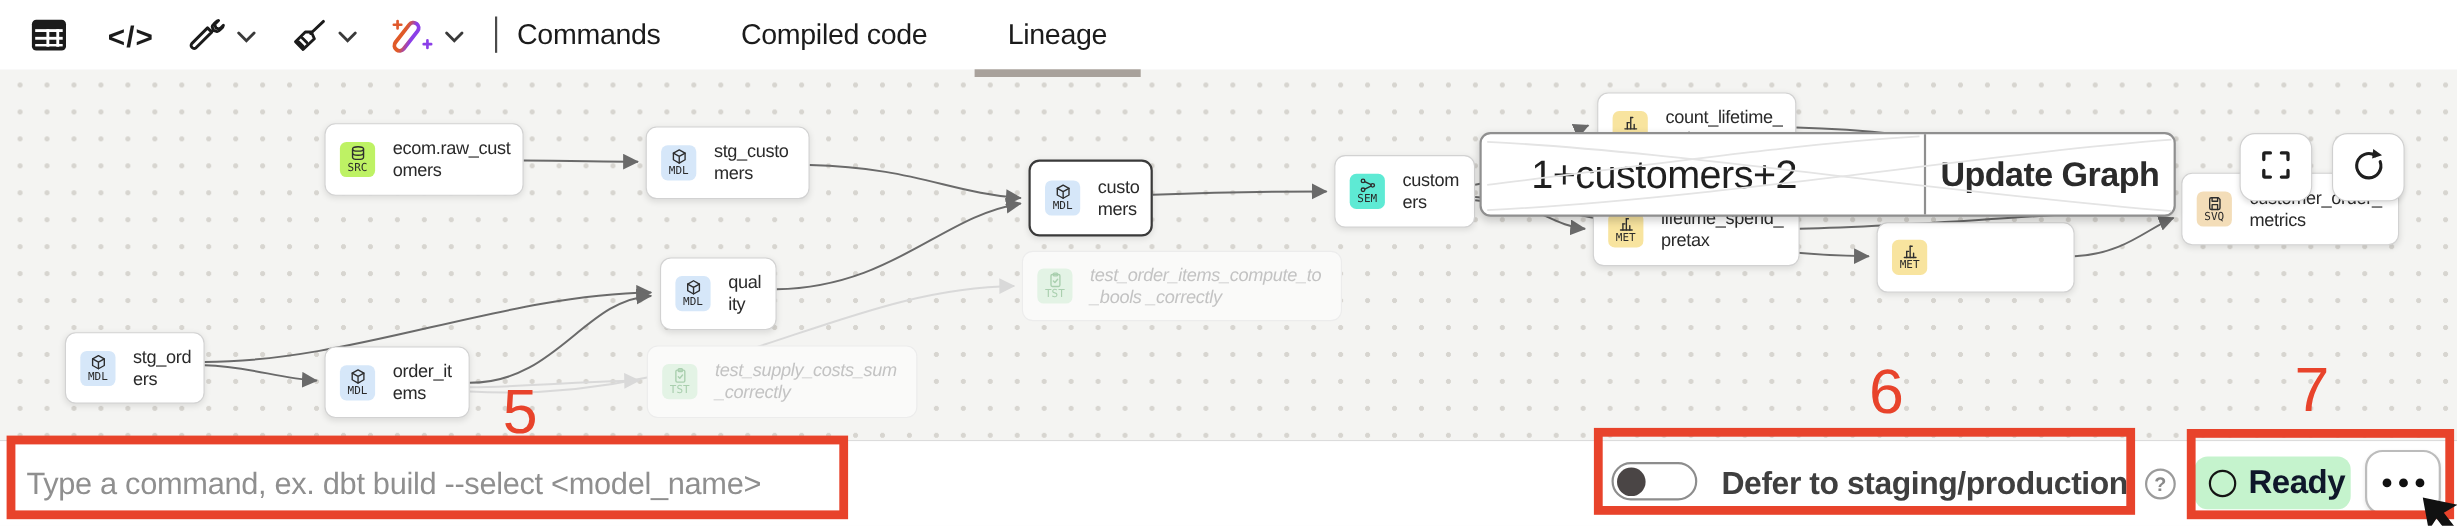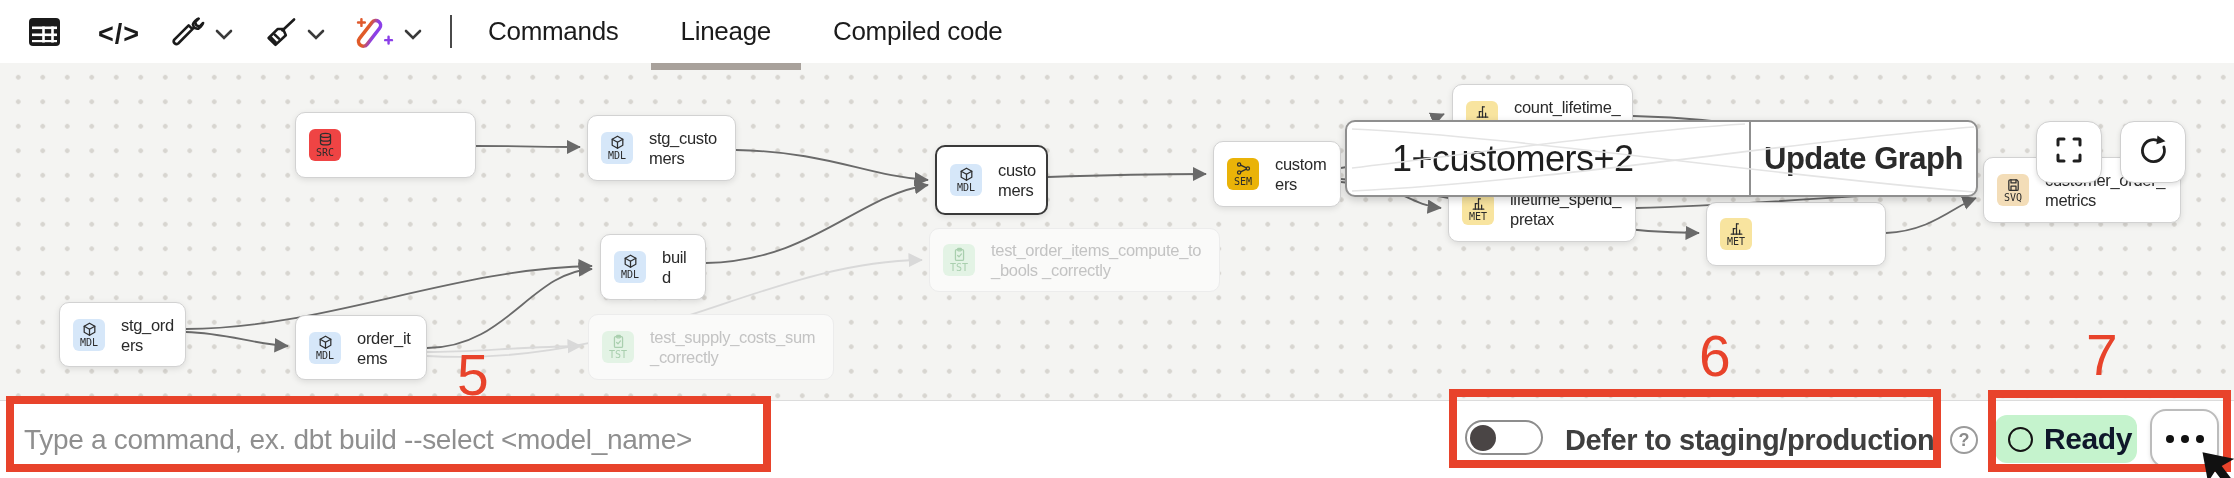--- a/index.html
+++ b/index.html
@@ -4,42 +4,42 @@
 <style>
   * { margin:0; padding:0; box-sizing:border-box; }
   html,body { width:2234px; height:478px; overflow:hidden; }
   body { position:relative; font-family:"Liberation Sans","DejaVu Sans",sans-serif; background:#fff; }
 
   
   .header { position:absolute; left:0; top:0; width:2234px; height:63px; background:#fff; z-index:40; }
   .tool { position:absolute; display:flex; align-items:center; justify-content:center; cursor:pointer; }
   .code-glyph { font-size:27px; font-weight:700; color:#1b1b1b; letter-spacing:1px; }
   .tb-divider { position:absolute; left:450px; top:15px; width:2px; height:33px; background:#4a4a4a; }
-  .tabs { position:absolute; left:458px; top:0; height:63px; display:flex; gap:2px; }
+  .tabs { position:absolute; left:440px; top:0; height:63px; display:flex; gap:13px; }
   .tab { height:63px; display:flex; align-items:center; padding:0 30px; font-size:26px; color:#1b1b1b; letter-spacing:-0.3px; cursor:pointer; position:relative; }
   .tab.active::after { content:""; position:absolute; left:0; right:0; bottom:-7px; height:7px; background:#a8a19b; }
 
   
   .canvas { position:absolute; left:0; top:63px; width:2234px; height:337px;
     background-color:#f4f4f2;
     background-image:radial-gradient(circle, #d7d5d0 2px, rgba(0,0,0,0) 2.6px);
     background-size:24.5px 24.5px; background-position:6px 2px; }
   .edges, .overlay-lines { position:absolute; left:0; top:0; width:2234px; height:478px; pointer-events:none; }
   .edges { z-index:1; } .overlay-lines { z-index:12; }
 
   .node { position:absolute; z-index:5; display:flex; align-items:center; gap:16px; padding-left:13px;
     background:#fff; border:1.5px solid #d2d2d2; border-radius:10px;
     box-shadow:0 2px 6px rgba(0,0,0,0.10); cursor:pointer; }
   .node.selected { border:2.5px solid #3a3a3a; }
   .node.faded { border-color:#ececec; box-shadow:none; background:#fafaf9; }
   .nbadge { width:32px; height:32px; border-radius:6px; flex:0 0 32px; display:flex; flex-direction:column; align-items:center; justify-content:center; gap:1px; }
   .nbadge svg { display:block; }
   .nbadge .btype { font-size:10px; line-height:10px; font-family:"DejaVu Sans Mono",monospace; color:#2b2b2b; letter-spacing:0; }
   .node .nlabel { font-size:16.5px; color:#2a2a2a; letter-spacing:-0.3px; line-height:20px; overflow-wrap:anywhere; padding-right:10px; }
-  .node.faded .nlabel { color:#c3c3c3; }
+  .node.faded .nlabel { color:#c3c3c3;font-style:italic; }
   .node.faded .btype { color:#a9cfae; }
 
   
   .overlay-bar { position:absolute; left:1345px; top:120px; width:633px; height:77px; z-index:10;
     background:#fff; border:2px solid #8f8f8f; border-radius:10px; display:flex;
     box-shadow:0 3px 8px rgba(0,0,0,0.18); }
   .overlay-input { flex:0 0 402px; display:flex; align-items:center; padding-left:45px;
     font-size:36px; color:#1f1f1f; letter-spacing:-0.5px; cursor:text; }
   .overlay-btn { flex:1; border-left:2px solid #8f8f8f; display:flex; align-items:center; justify-content:center;
     font-size:31px; font-weight:700; color:#2b2b2b; letter-spacing:-0.5px; cursor:pointer; }
@@ -110,28 +110,29 @@
       <path d="M1341,179 C1396,183 1409,205 1441,208" fill="none" stroke="#6a6a6a" stroke-width="1.8" marker-end="url(#arr)"></path>
       <path d="M1341,182 C1481,196 1561,232 1699,233" fill="none" stroke="#6a6a6a" stroke-width="1.8" marker-end="url(#arr)"></path>
       <path d="M1636,208 C1761,205 1871,193 1976,190" fill="none" stroke="#6a6a6a" stroke-width="1.8" marker-end="url(#arr)"></path>
       <path d="M1633,116 C1800,120 1902,160 1976,181" fill="none" stroke="#6a6a6a" stroke-width="1.8" marker-end="url(#arr)"></path>
       <path d="M1886,233 C1931,231 1953,207 1976,198" fill="none" stroke="#6a6a6a" stroke-width="1.8" marker-end="url(#arr)"></path>
     </g>
 </svg>
 
 <div id="nodes-layer">
     <div class="node" style="left: 295px; top: 112px; width: 181px; height: 66px;">
-      <div class="nbadge" style="background: #ef4444;">
+      <div class="nbadge" style="background: #bef264;">
         <svg width="15" height="15" viewBox="0 0 24 24" fill="none" stroke="#2e2e2e" stroke-width="2" stroke-linejoin="round" stroke-linecap="round">
           <ellipse cx="12" cy="5.5" rx="8" ry="3.2"></ellipse>
           <path d="M4 5.5 v6 c0 1.8 3.6 3.2 8 3.2 s8-1.4 8-3.2 v-6"></path>
           <path d="M4 11.5 v6 c0 1.8 3.6 3.2 8 3.2 s8-1.4 8-3.2 v-6"></path>
         </svg>
         <span class="btype">SRC</span>
       </div>
+      <div class="nlabel">ecom.raw_customers</div>
     </div>
     <div class="node" style="left: 587px; top: 115px; width: 149px; height: 66px;">
       <div class="nbadge" style="background: rgb(214, 231, 249);">
         <svg width="15" height="15" viewBox="0 0 24 24" fill="none" stroke="#2e2e2e" stroke-width="2" stroke-linejoin="round" stroke-linecap="round">
           <path d="M12 2 l8.5 4.8 v9.6 L12 21.2 l-8.5-4.8 V6.8 Z"></path>
           <path d="M12 11.5 L3.5 6.8 M12 11.5 l8.5-4.7 M12 11.5 V21"></path>
         </svg>
         <span class="btype">MDL</span>
       </div>
       <div class="nlabel">stg_customers</div>
@@ -140,21 +141,21 @@
       <div class="nbadge" style="background: rgb(214, 231, 249);">
         <svg width="15" height="15" viewBox="0 0 24 24" fill="none" stroke="#2e2e2e" stroke-width="2" stroke-linejoin="round" stroke-linecap="round">
           <path d="M12 2 l8.5 4.8 v9.6 L12 21.2 l-8.5-4.8 V6.8 Z"></path>
           <path d="M12 11.5 L3.5 6.8 M12 11.5 l8.5-4.7 M12 11.5 V21"></path>
         </svg>
         <span class="btype">MDL</span>
       </div>
       <div class="nlabel">customers</div>
     </div>
     <div class="node" style="left: 1213px; top: 141px; width: 128px; height: 66px;">
-      <div class="nbadge" style="background: #eab308;">
+      <div class="nbadge" style="background: #5eead4;">
         <svg width="15" height="15" viewBox="0 0 24 24" fill="none" stroke="#2e2e2e" stroke-width="2" stroke-linejoin="round" stroke-linecap="round">
           <circle cx="5" cy="5.5" r="2.6"></circle>
           <circle cx="5" cy="18.5" r="2.6"></circle>
           <circle cx="19" cy="12" r="2.6"></circle>
           <path d="M7.4 6.6 L16.6 11 M7.4 17.4 L16.6 13"></path>
         </svg>
         <span class="btype">SEM</span>
       </div>
       <div class="nlabel">customers</div>
     </div>
@@ -201,21 +202,21 @@
       <div class="nlabel">customer_order_metrics</div>
     </div>
     <div class="node" style="left: 600px; top: 234px; width: 106px; height: 66px;">
       <div class="nbadge" style="background: rgb(214, 231, 249);">
         <svg width="15" height="15" viewBox="0 0 24 24" fill="none" stroke="#2e2e2e" stroke-width="2" stroke-linejoin="round" stroke-linecap="round">
           <path d="M12 2 l8.5 4.8 v9.6 L12 21.2 l-8.5-4.8 V6.8 Z"></path>
           <path d="M12 11.5 L3.5 6.8 M12 11.5 l8.5-4.7 M12 11.5 V21"></path>
         </svg>
         <span class="btype">MDL</span>
       </div>
-      <div class="nlabel">build</div>
+      <div class="nlabel">quality</div>
     </div>
     <div class="node" style="left: 59px; top: 302px; width: 127px; height: 65px;">
       <div class="nbadge" style="background: rgb(214, 231, 249);">
         <svg width="15" height="15" viewBox="0 0 24 24" fill="none" stroke="#2e2e2e" stroke-width="2" stroke-linejoin="round" stroke-linecap="round">
           <path d="M12 2 l8.5 4.8 v9.6 L12 21.2 l-8.5-4.8 V6.8 Z"></path>
           <path d="M12 11.5 L3.5 6.8 M12 11.5 l8.5-4.7 M12 11.5 V21"></path>
         </svg>
         <span class="btype">MDL</span>
       </div>
       <div class="nlabel">stg_orders</div>
@@ -347,22 +348,22 @@
   <div class="tool" style="left:404px;top:26px;">
     <span>
       <svg width="18" height="11" viewBox="0 0 18 11" fill="none">
           <path d="M2 2 L9 9 L16 2" stroke="#3a3a3a" stroke-width="2.6" stroke-linecap="round"></path>
         </svg>
     </span>
   </div>
   <div class="tb-divider"></div>
   <div class="tabs" id="tabs">
       <div class="tab">Commands</div>
+      <div class="tab">Compiled code</div>
       <div class="tab active">Lineage</div>
-      <div class="tab">Compiled code</div>
     </div>
 </div>
 
 <div class="bottombar">
   <input class="cmd-input" type="text" placeholder="Type a command, ex. dbt build --select &lt;model_name&gt;" style="">
   <div class="toggle">
       <div class="knob"></div>
     </div>
   <div class="defer-label">Defer to staging/production</div>
   <div class="help">?</div>

